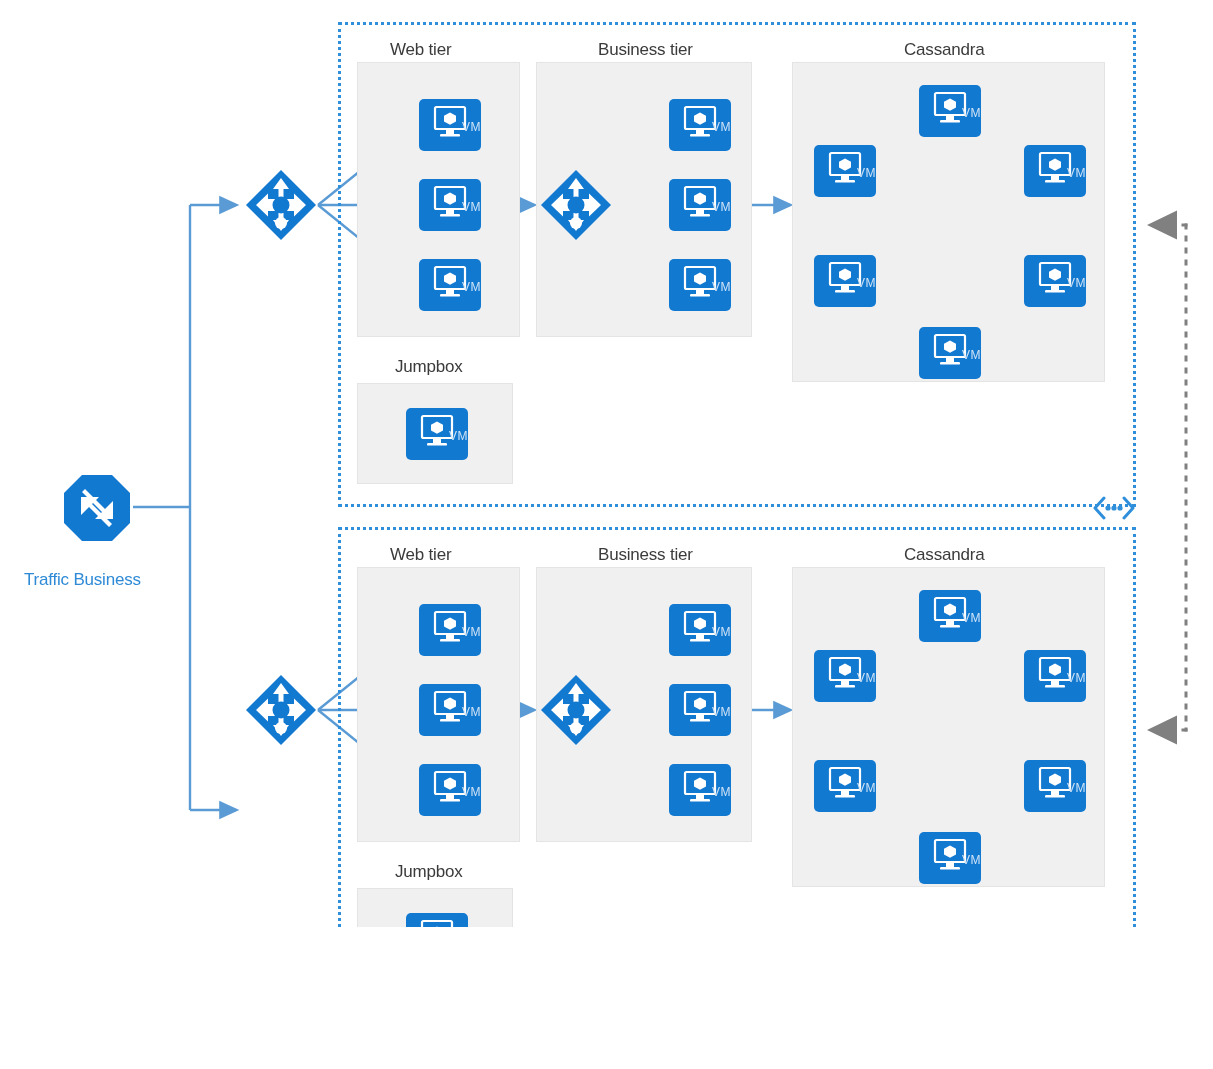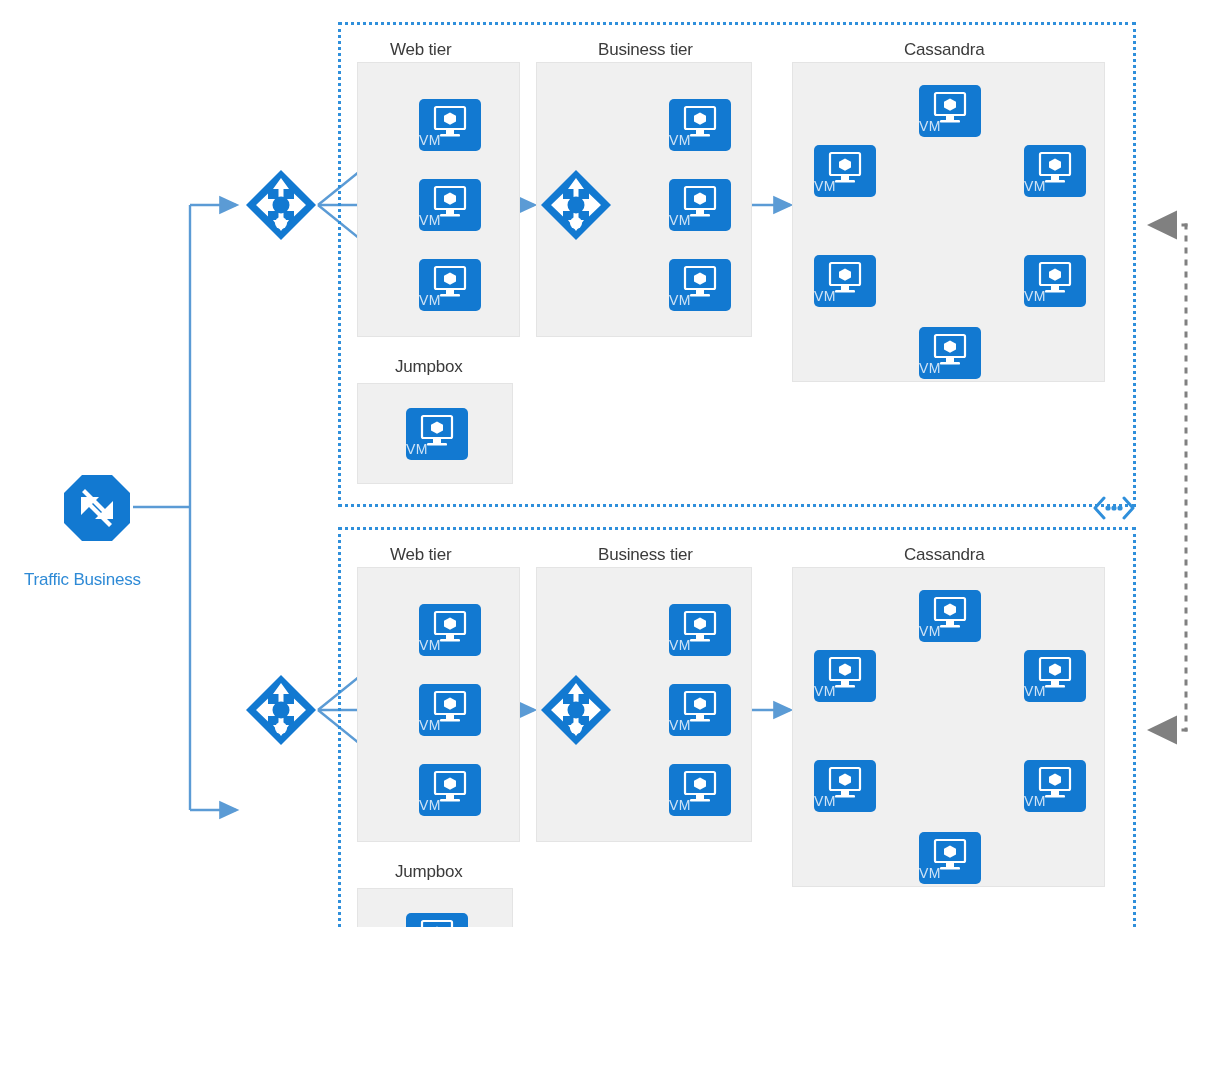--- a/index.html
+++ b/index.html
@@ -58,24 +58,24 @@
     width: 62px;
     height: 52px;
     background: #1279d1;
     border-radius: 5px;
   }
   .vm svg { display: block; }
   .vm-text {
     position: absolute;
     left: 0;
     right: 0;
-    bottom: 3px;
-    text-align: left;
+    bottom: 17px;
+    text-align: right;
     font-family: "Liberation Sans", sans-serif;
-    font-size: 14px;
+    font-size: 12px;
     color: #cfe3f6;
     letter-spacing: 0.5px;
   }
   .lb {
     position: absolute;
     width: 74px;
     height: 74px;
   }
   .tm-icon {
     position: absolute;

